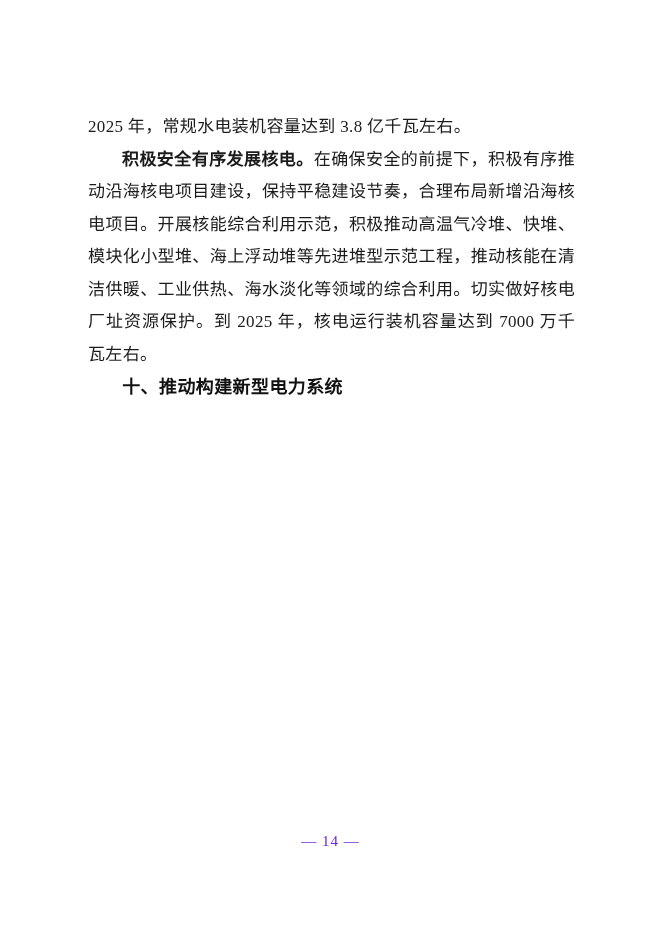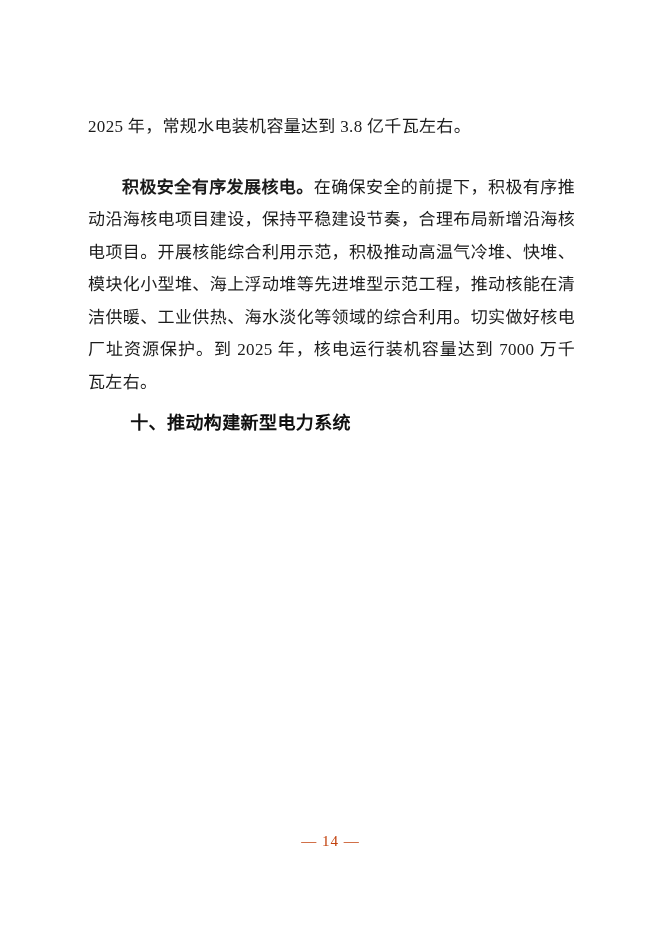--- a/index.html
+++ b/index.html
@@ -27,44 +27,43 @@
     font-size: 17px;
     line-height: 32.5px;
     letter-spacing: 0.32px;
     text-align: justify;
     text-justify: inter-character;
     word-break: break-all;
     color: #1b1b1b;
   }
   .indent {
     text-indent: 2em;
-    margin-top: 28px;
   }
   .lead {
     font-weight: bold;
   }
   .section-heading {
-    margin: 8px;
+    margin: 0;
     font-family: "Liberation Sans", "DejaVu Sans", sans-serif;
     font-weight: bold;
     font-size: 18px;
     line-height: 32.5px;
     letter-spacing: 0.4px;
     text-indent: 1.9em;
     color: #111111;
   }
   .page-number {
     position: absolute;
     top: 833px;
     left: 0;
     right: 0;
     text-align: center;
     font-size: 15px;
     letter-spacing: 1px;
-    color: #c2410c;
+    color: #6d28d9;
   }
 </style>
 </head>
 <body>
 
 <div class="page">
 
   <p class="body-para">2025 年，常规水电装机容量达到 3.8 亿千瓦左右。</p>
 
   <p class="body-para indent"><span class="lead">积极安全有序发展核电。</span><span>在确保安全的前提下，积极有序推动沿海核电项目建设，保持平稳建设节奏，合理布局新增沿海核电项目。开展核能综合利用示范，积极推动高温气冷堆、快堆、模块化小型堆、海上浮动堆等先进堆型示范工程，推动核能在清洁供暖、工业供热、海水淡化等领域的综合利用。切实做好核电厂址资源保护。到 2025 年，核电运行装机容量达到 7000 万千瓦左右。</span></p>

